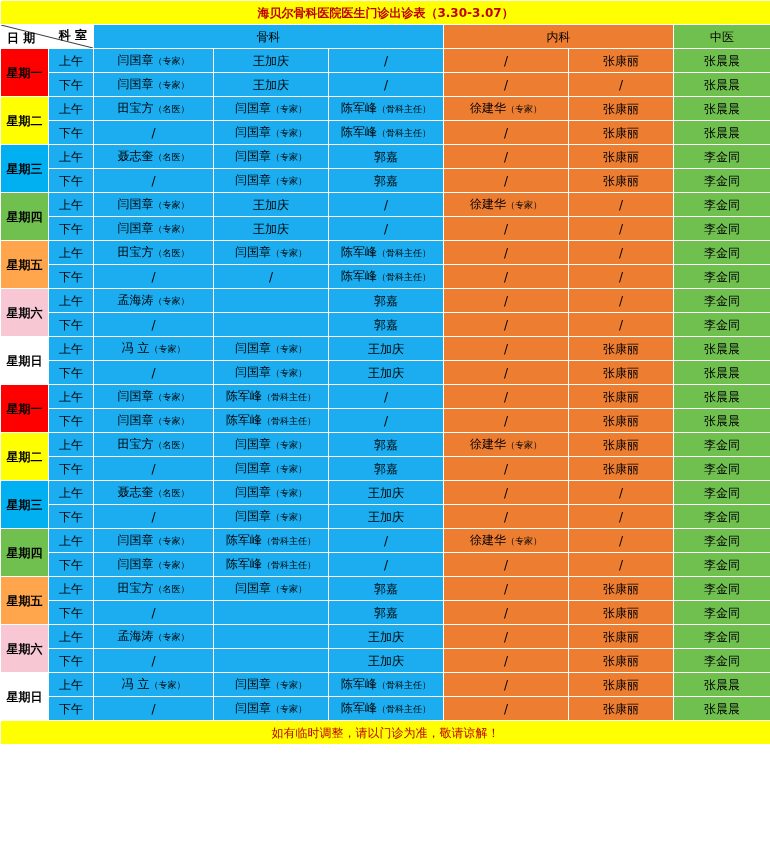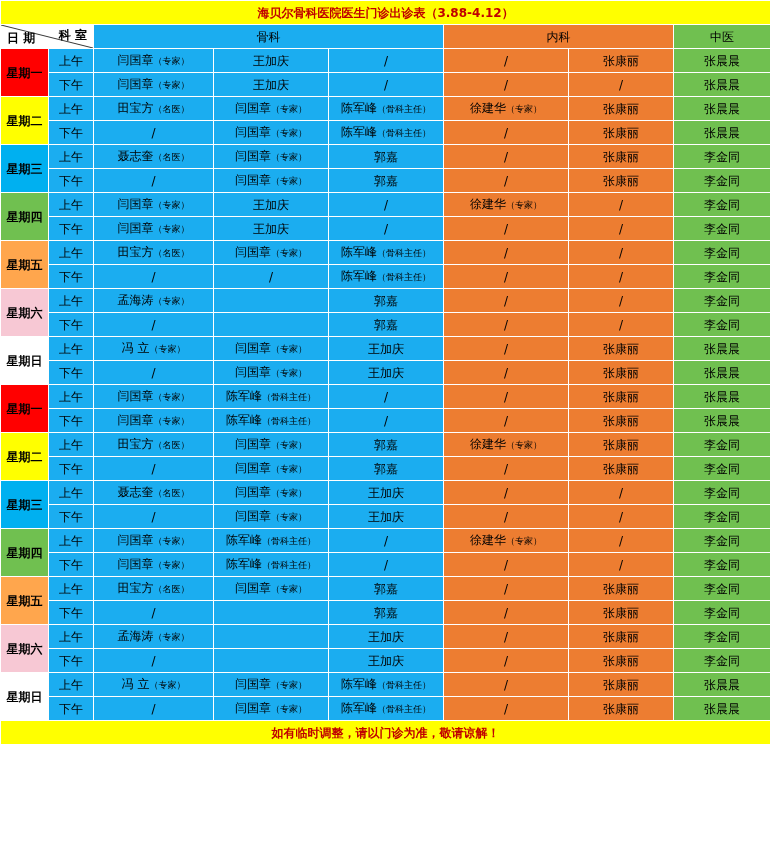--- a/index.html
+++ b/index.html
@@ -32,21 +32,21 @@
     background:#ffff00;
     color:#c00000;
     font-weight:bold;
     font-size:16px;
     height:26px;
     border:1px solid #ffff00;
   }
   .footer-row td{
     background:#ffff00;
     color:#c00000;
-    font-weight:bold;
+    font-weight:normal;
     font-size:12px;
     height:22px;
     border:1px solid #ffff00;
   }
   .hdr{
     font-weight:normal;
     font-size:16px;
     height:40px;
   }
   .corner{
@@ -85,21 +85,21 @@
       <col style="width:45px">
       <col style="width:120px">
       <col style="width:115px">
       <col style="width:115px">
       <col style="width:125px">
       <col style="width:105px">
       <col style="width:97px">
     </colgroup>
     <tbody id="tbody-root">
       <tr class="title-row">
-        <td colspan="8">海贝尔骨科医院医生门诊出诊表（3.88-4.12）</td>
+        <td colspan="8">海贝尔骨科医院医生门诊出诊表（3.30-3.07）</td>
       </tr>
     <tr>
           <td colspan="2" class="corner">
             <svg class="diag" viewBox="0 0 93 40" preserveAspectRatio="none">
               <line x1="0" y1="0" x2="93" y2="40" stroke="#000" stroke-width="1"></line>
             </svg>
             <span class="ks">科 室</span>
             <span class="rq">日 期</span>
           </td>
           <td colspan="3" class="hdr" style="background: rgb(27, 173, 240);">骨科</td>

